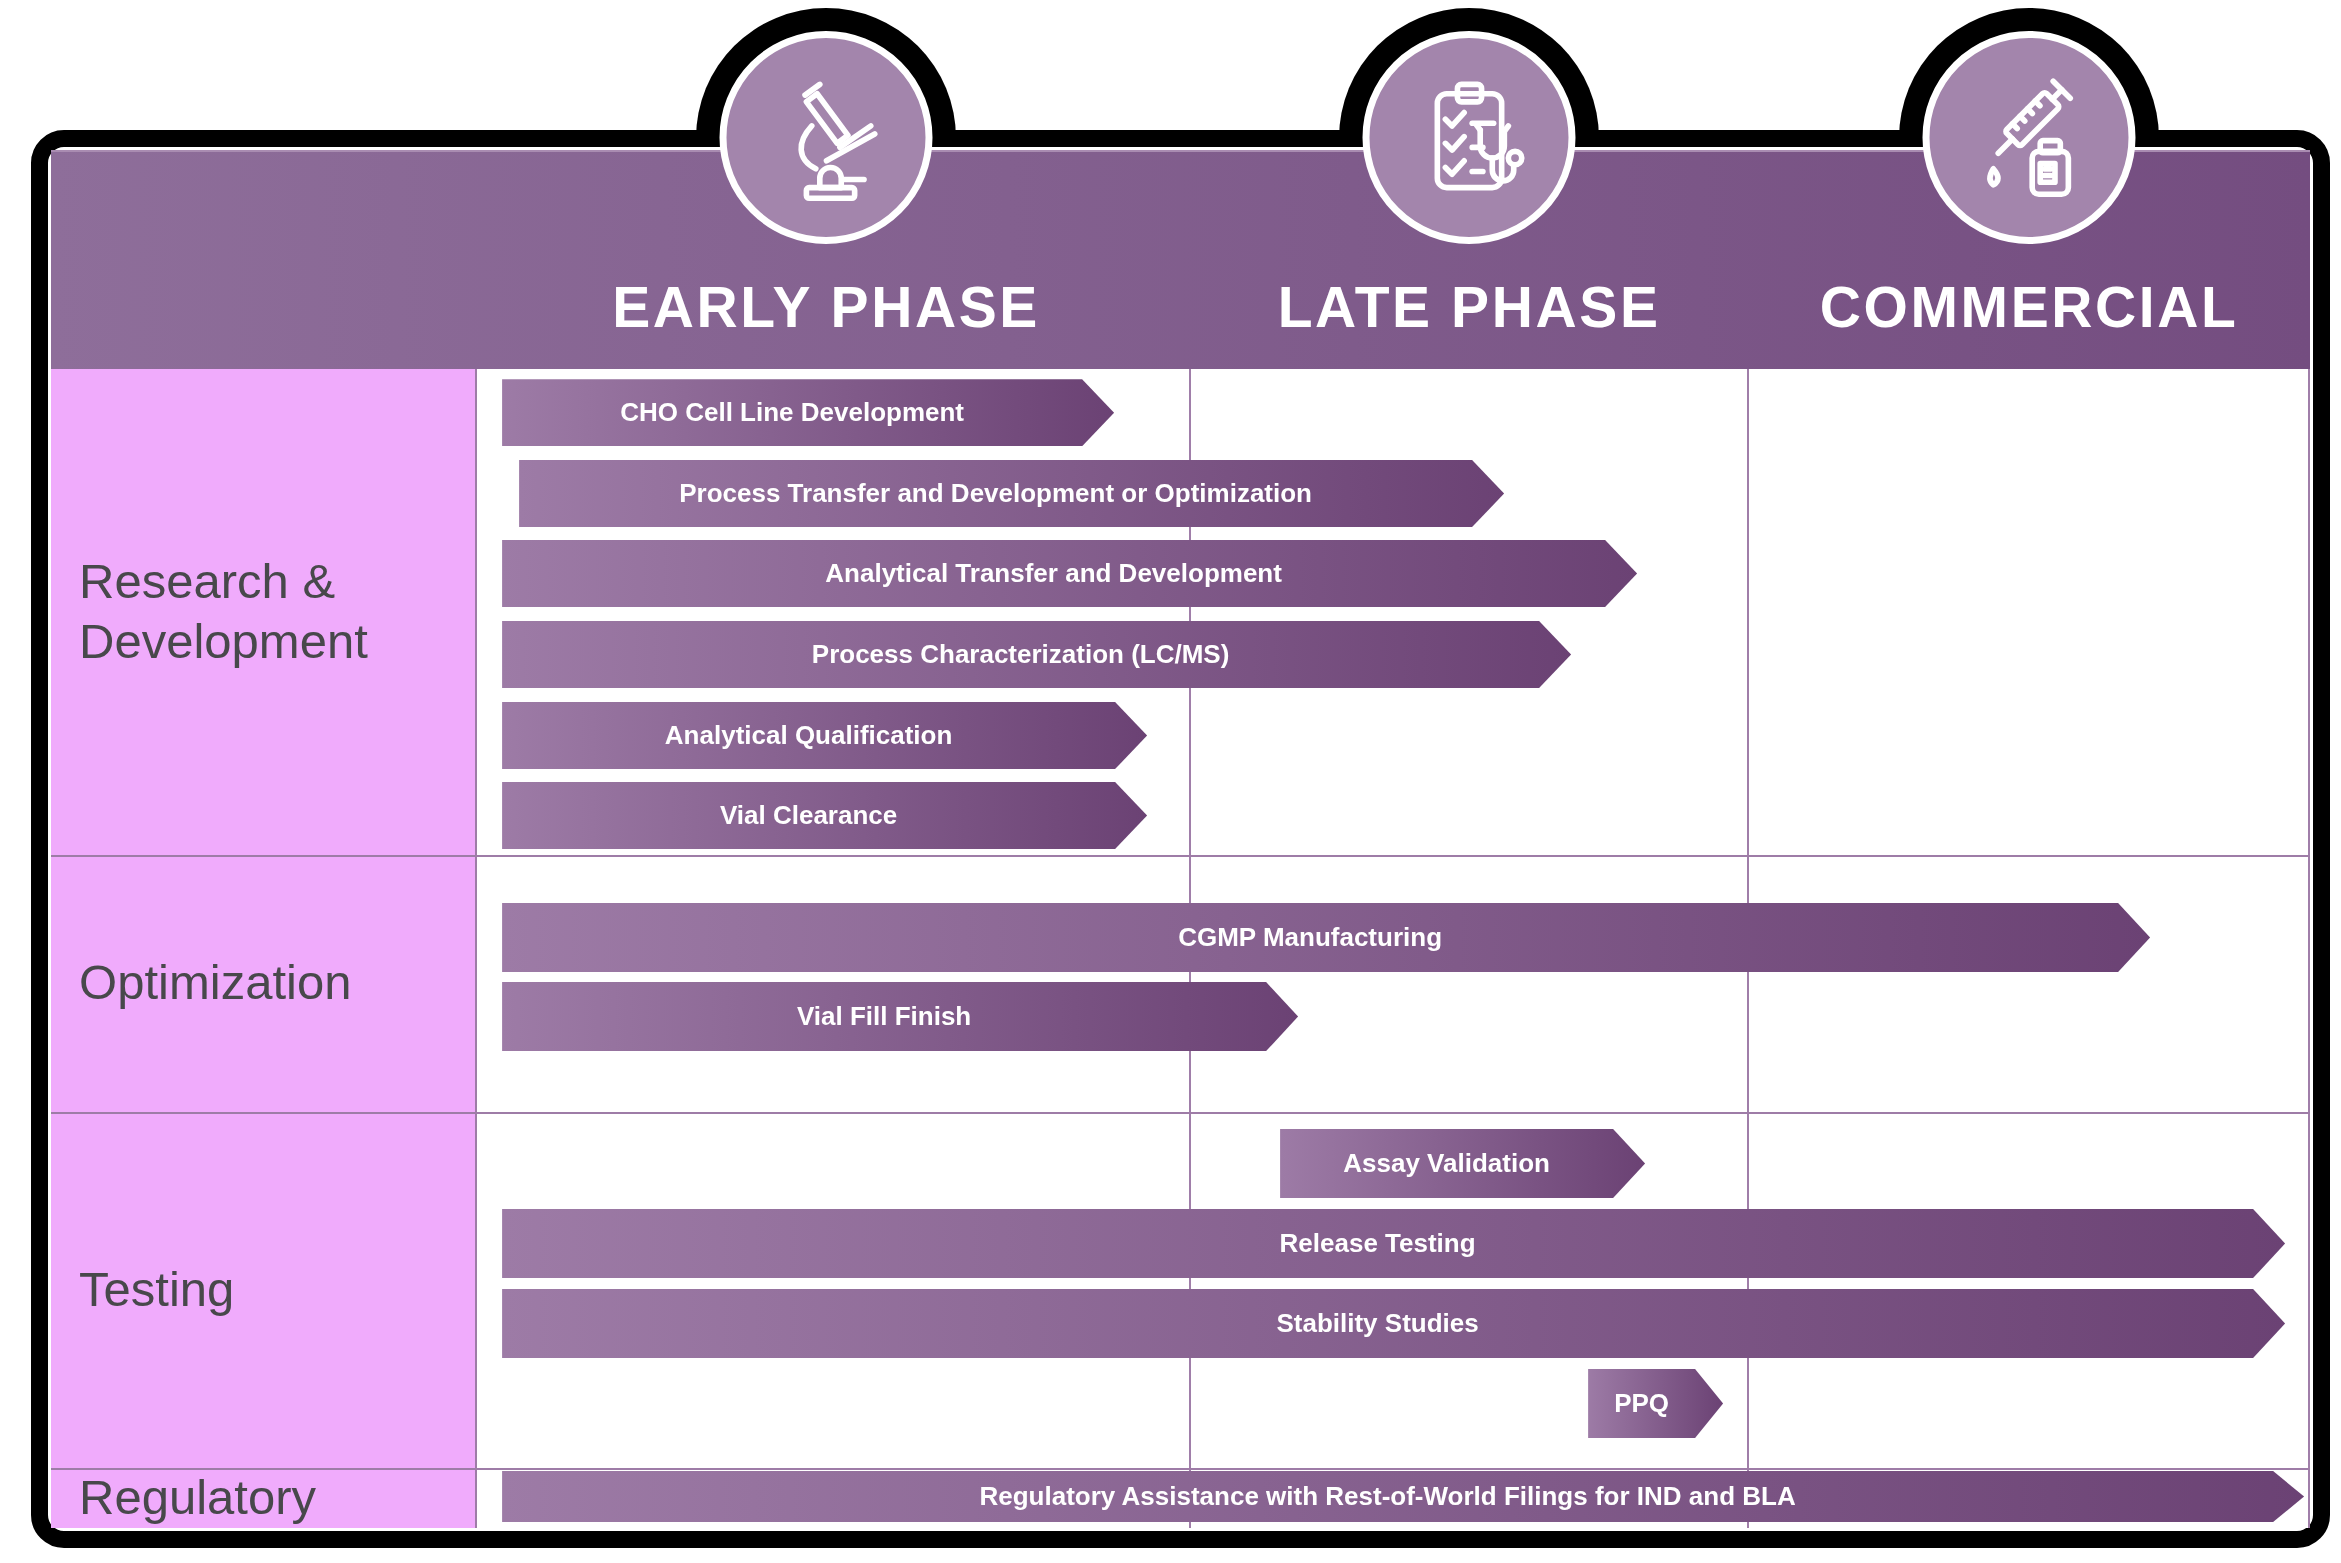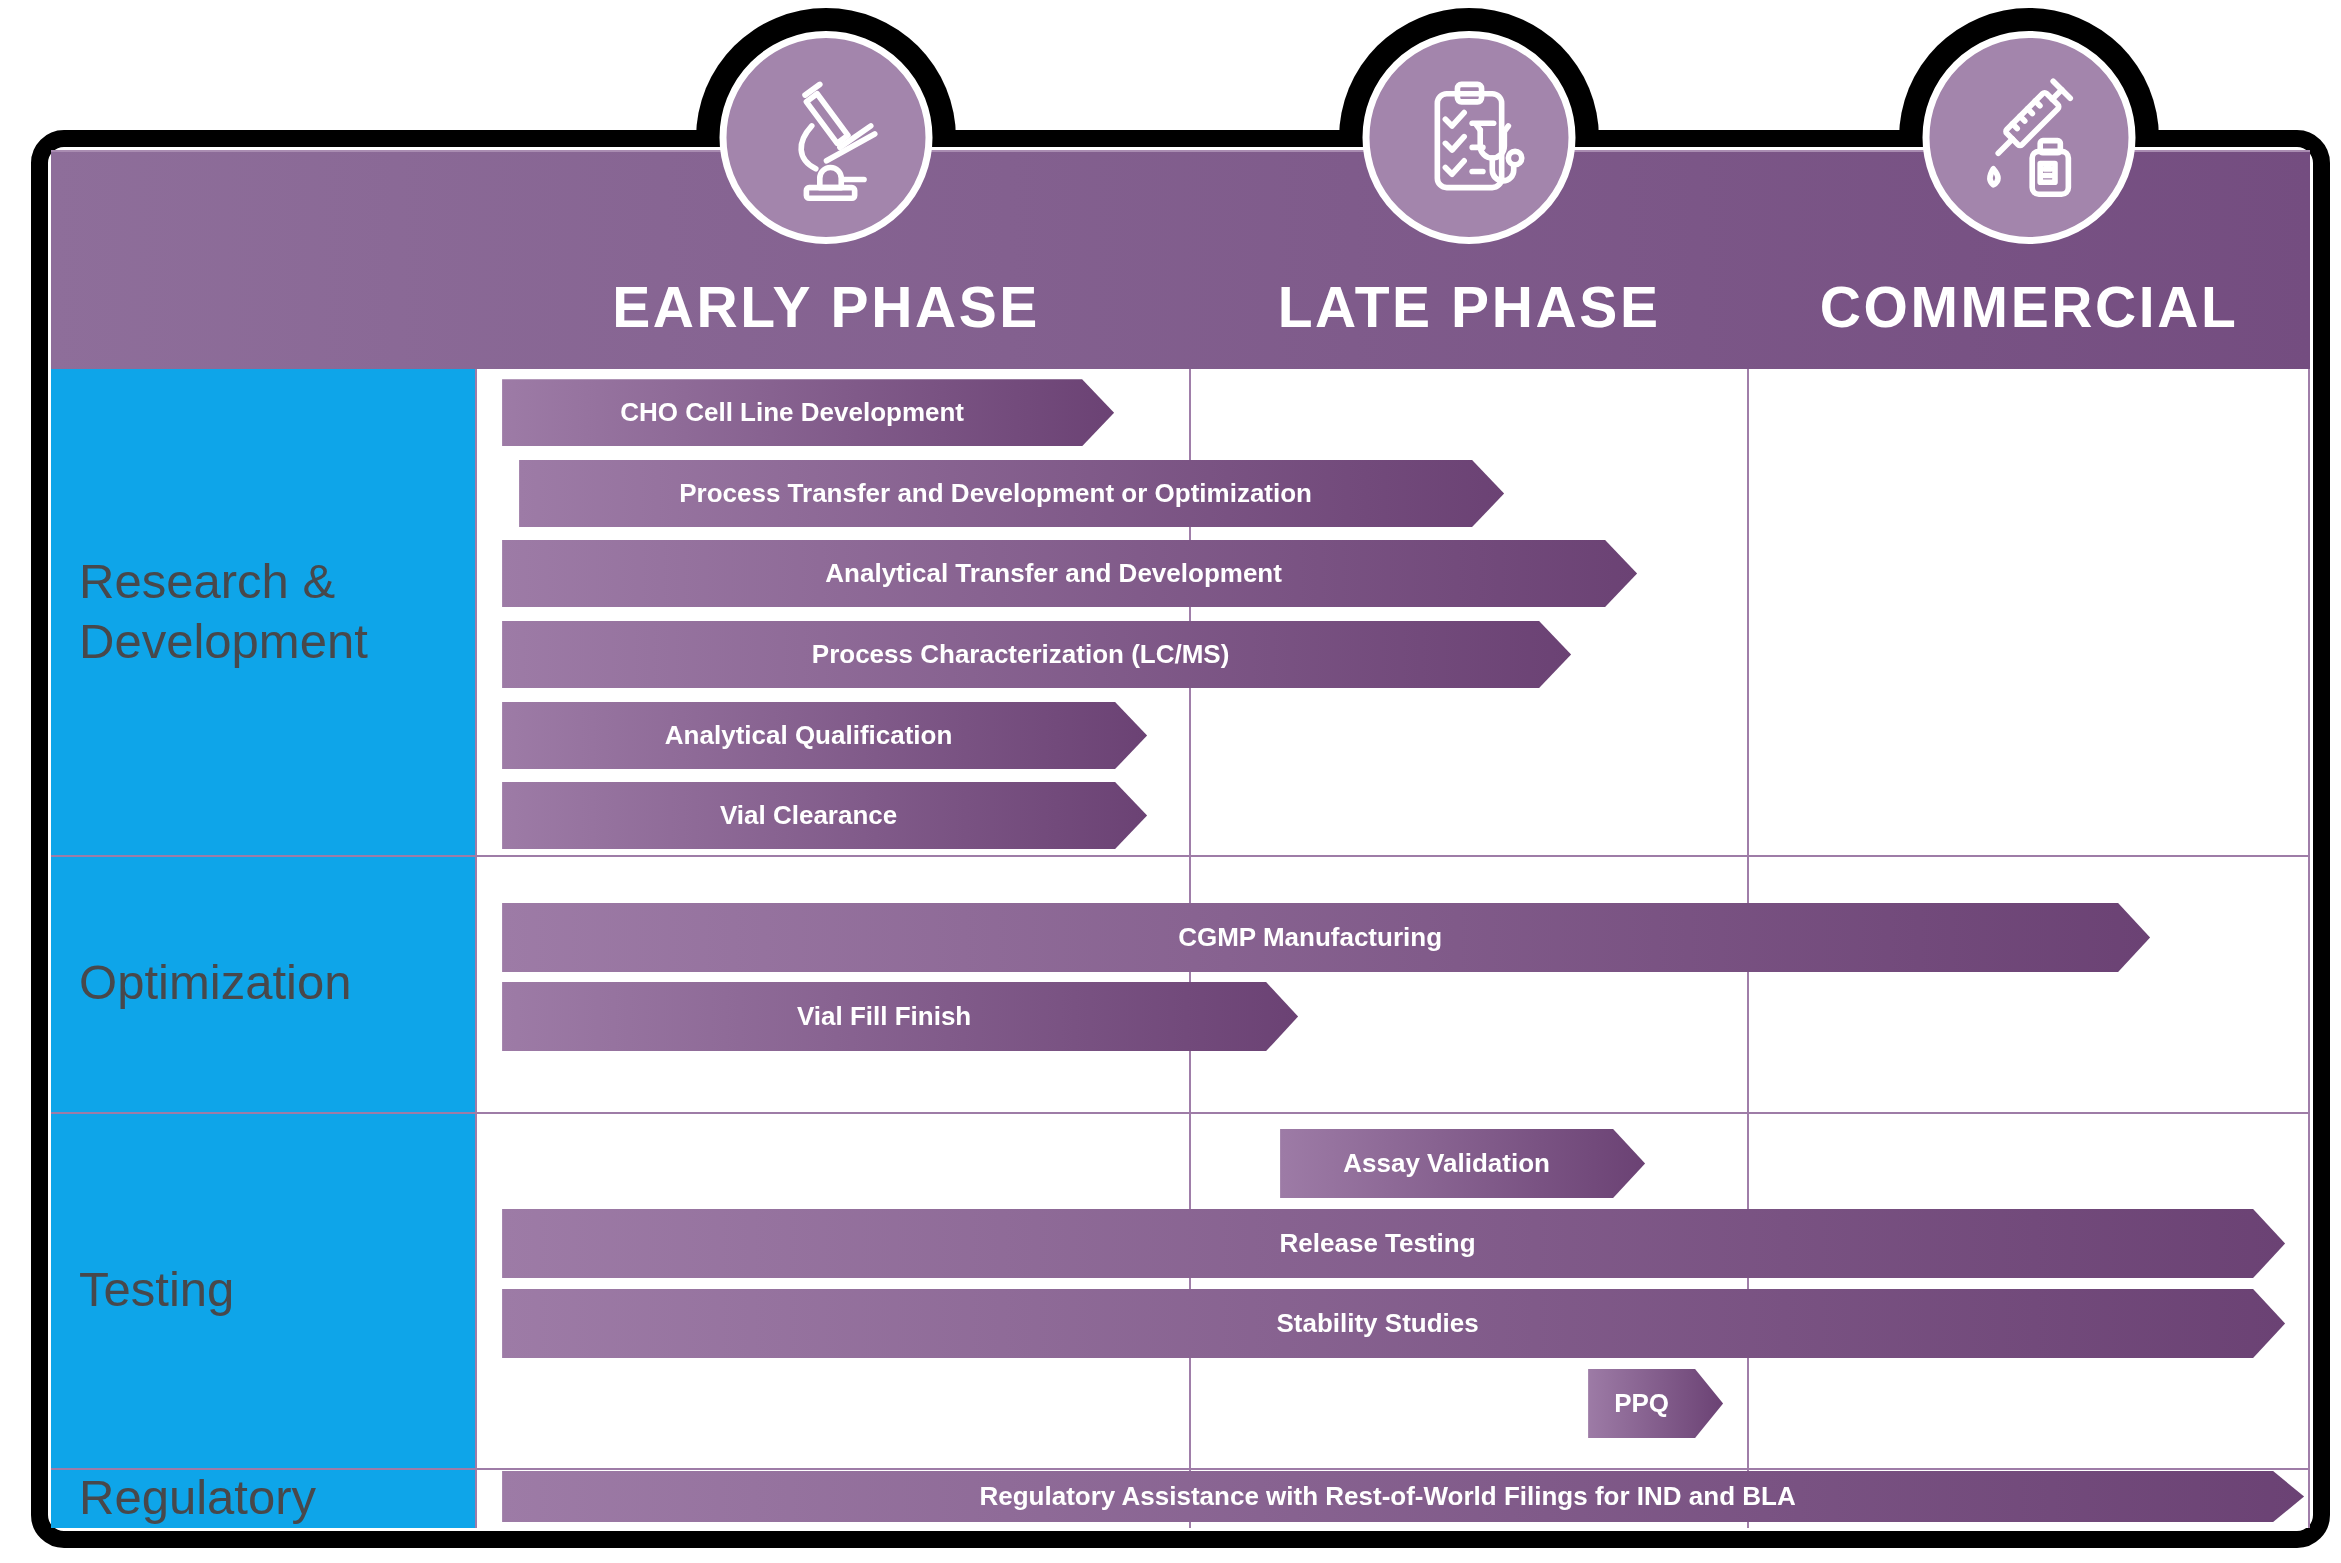--- a/index.html
+++ b/index.html
@@ -18,21 +18,21 @@
   .content{position:absolute;left:3.1px;top:3.1px;right:3.1px;bottom:3.1px;}
 
   .header{position:absolute;left:0;top:0;right:0;height:219px;
           background:linear-gradient(90deg,#8e6e9a,#744d80);
           border-top:2.6px solid #a98cb1;box-sizing:border-box;}
   .phase-title{position:absolute;top:122px;transform:translateX(-50%);
                font-size:57px;font-weight:bold;color:#ffffff;letter-spacing:2.6px;
                white-space:nowrap;}
 
   .grid{position:absolute;left:0;top:219px;right:0;bottom:0;background:#ffffff;}
-  .label-col{position:absolute;left:0;top:0;bottom:0;width:426px;background:#0ea5e9;
+  .label-col{position:absolute;left:0;top:0;bottom:0;width:426px;background:#f0abfc;
              border-right:2px solid #9e7ca7;box-sizing:border-box;}
   .cat-label{position:absolute;left:28px;transform:translateY(-50%);
              font-size:49px;color:#48484b;line-height:1.22;white-space:pre-line;}
   .vline{position:absolute;top:0;bottom:0;width:2px;background:#a07ea9;}
   .vline-right{position:absolute;top:0;bottom:0;right:0;width:2px;background:#a07ea9;}
   .hline{position:absolute;left:0;right:0;height:2px;background:#9e7ca7;}
 
   .bar{position:absolute;display:flex;align-items:center;justify-content:center;
        color:#ffffff;font-weight:bold;font-size:26px;box-sizing:border-box;
        white-space:nowrap;}

